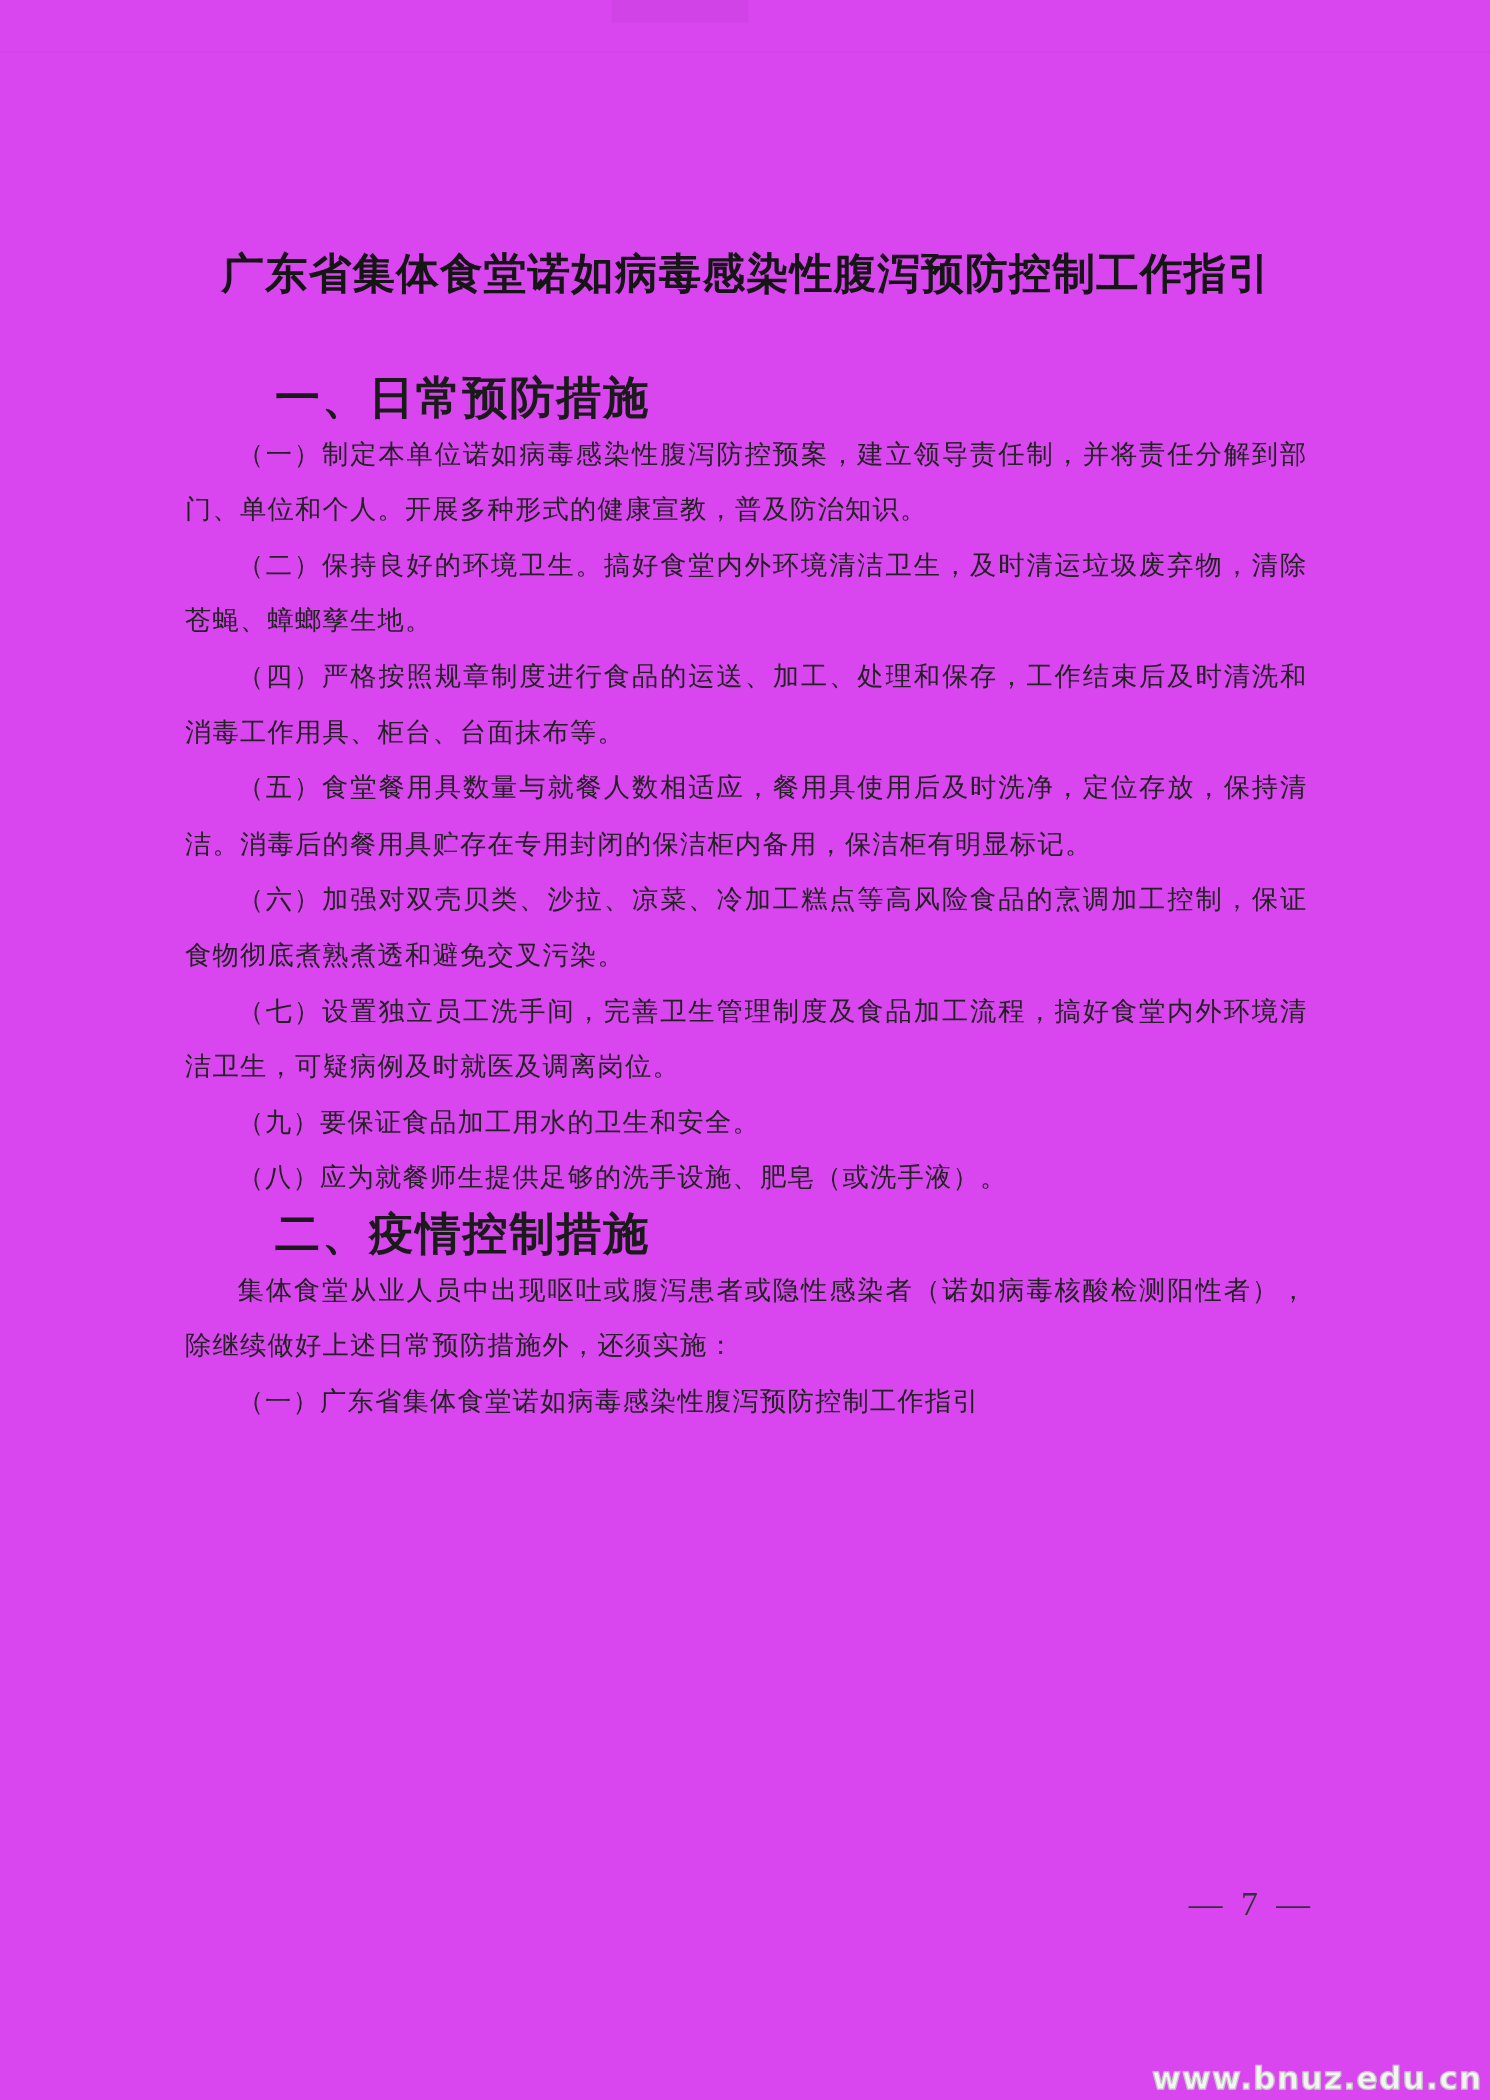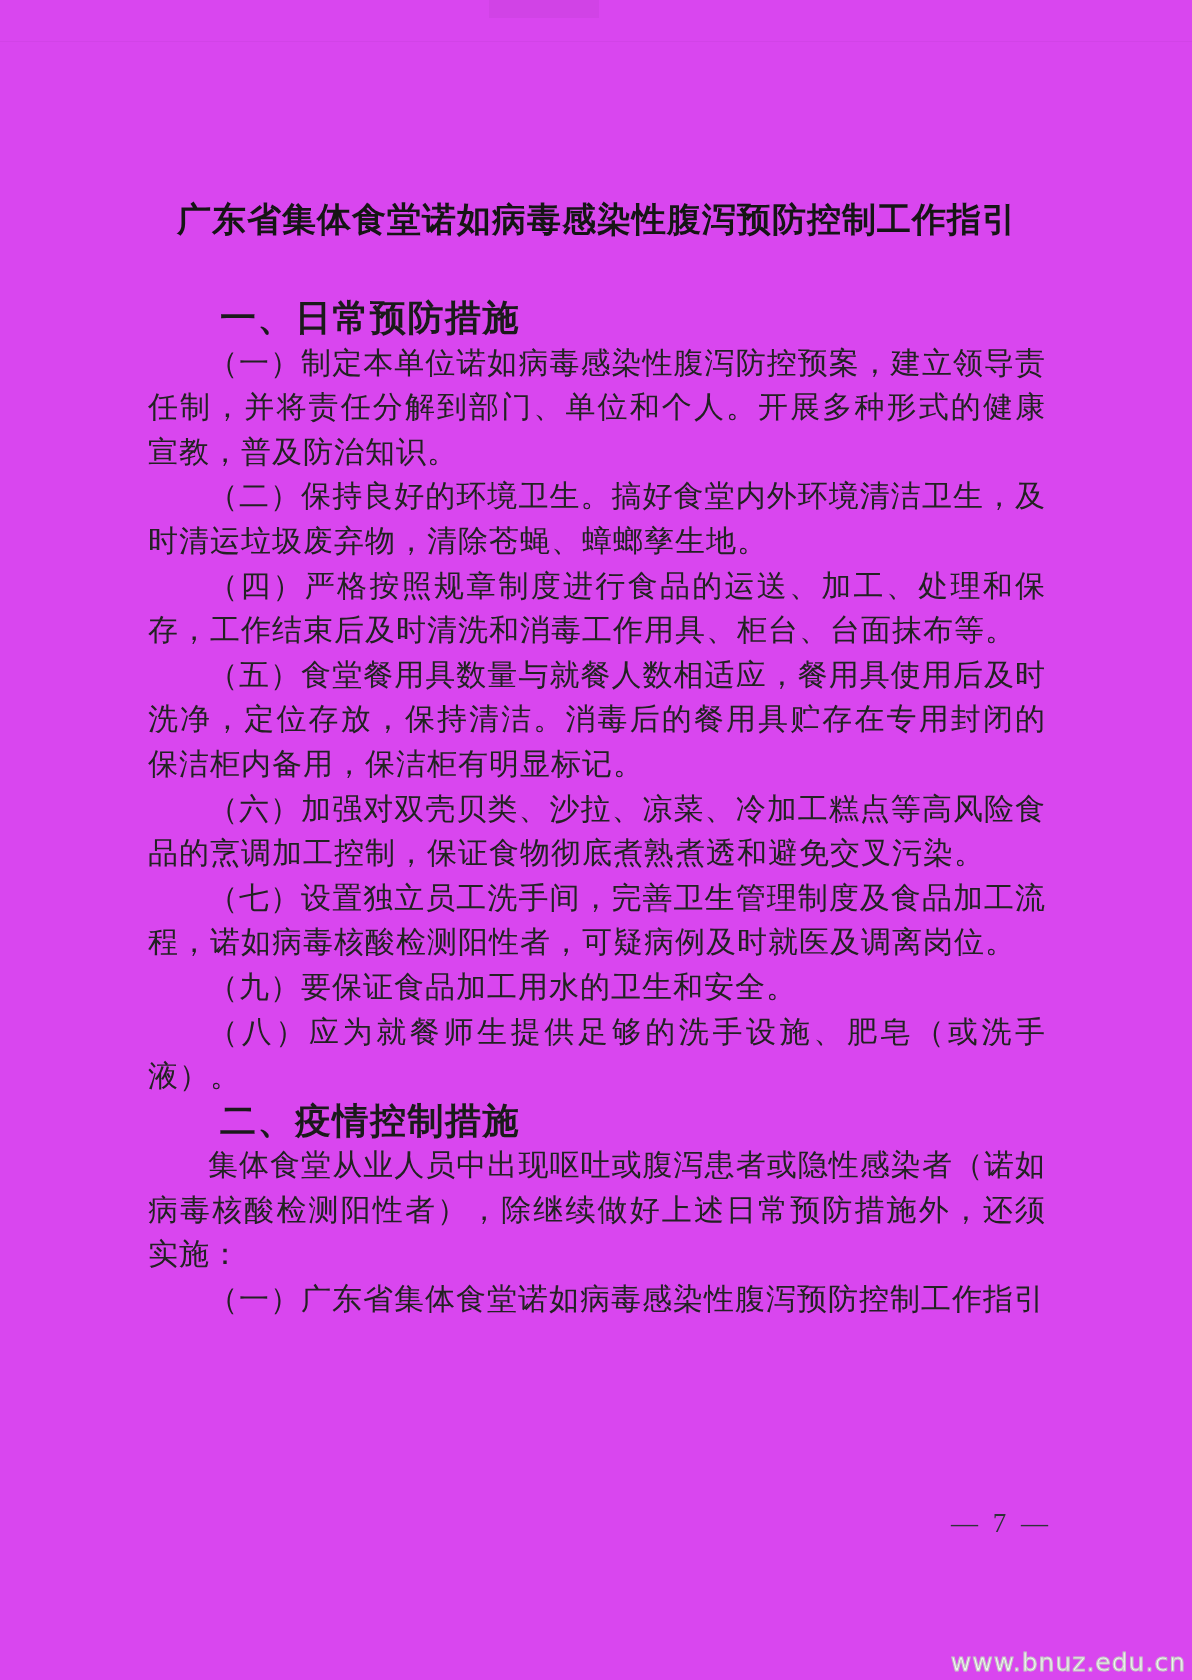--- a/index.html
+++ b/index.html
@@ -53,21 +53,21 @@
     font-size: 36px;
     line-height: 44.6px;
     font-weight: bold;
     text-indent: 2em;
     letter-spacing: 1.5px;
     color: #1a1a1a;
     font-family: "Liberation Sans", "DejaVu Sans", sans-serif;
   }
   .para {
     margin: 0;
-    font-size: 30px;
+    font-size: 21px;
     line-height: 44.6px;
     text-indent: 2em;
     text-align: justify;
     text-justify: inter-ideograph;
     letter-spacing: 1px;
     color: #222222;
   }
   .page-number {
     position: absolute;
     top: 1508px;
@@ -76,21 +76,21 @@
     letter-spacing: 4px;
     color: #2e3338;
     font-family: "Liberation Serif", "DejaVu Serif", serif;
   }
   .watermark {
     position: absolute;
     right: 6px;
     bottom: 3px;
     font-size: 25px;
     letter-spacing: 1px;
-    font-weight: normal;
+    font-weight: bold;
     color: #f4f4f4;
     -webkit-text-stroke: 1px #c4c4c4;
     text-shadow: 0 0 1px #cccccc;
     font-family: "DejaVu Sans", "Liberation Sans", sans-serif;
   }
 </style>
 </head>
 <body>
 
 <div class="page">
@@ -102,21 +102,21 @@
 
     <h1 class="doc-title">广东省集体食堂诺如病毒感染性腹泻预防控制工作指引</h1>
 
     <section>
       <h2 class="section-heading">一、日常预防措施</h2>
       <p class="para">（一）制定本单位诺如病毒感染性腹泻防控预案，建立领导责任制，并将责任分解到部门、单位和个人。开展多种形式的健康宣教，普及防治知识。</p>
       <p class="para">（二）保持良好的环境卫生。搞好食堂内外环境清洁卫生，及时清运垃圾废弃物，清除苍蝇、蟑螂孳生地。</p>
       <p class="para">（四）严格按照规章制度进行食品的运送、加工、处理和保存，工作结束后及时清洗和消毒工作用具、柜台、台面抹布等。</p>
       <p class="para">（五）食堂餐用具数量与就餐人数相适应，餐用具使用后及时洗净，定位存放，保持清洁。消毒后的餐用具贮存在专用封闭的保洁柜内备用，保洁柜有明显标记。</p>
       <p class="para">（六）加强对双壳贝类、沙拉、凉菜、冷加工糕点等高风险食品的烹调加工控制，保证食物彻底煮熟煮透和避免交叉污染。</p>
-      <p class="para">（七）设置独立员工洗手间，完善卫生管理制度及食品加工流程，诺如病毒核酸检测阳性者，可疑病例及时就医及调离岗位。</p>
+      <p class="para">（七）设置独立员工洗手间，完善卫生管理制度及食品加工流程，搞好食堂内外环境清洁卫生，可疑病例及时就医及调离岗位。</p>
       <p class="para">（九）要保证食品加工用水的卫生和安全。</p>
       <p class="para">（八）应为就餐师生提供足够的洗手设施、肥皂（或洗手液）。</p>
     </section>
 
     <section>
       <h2 class="section-heading">二、疫情控制措施</h2>
       <p class="para">集体食堂从业人员中出现呕吐或腹泻患者或隐性感染者（诺如病毒核酸检测阳性者），除继续做好上述日常预防措施外，还须实施：</p>
       <p class="para">（一）广东省集体食堂诺如病毒感染性腹泻预防控制工作指引</p>
     </section>
 

